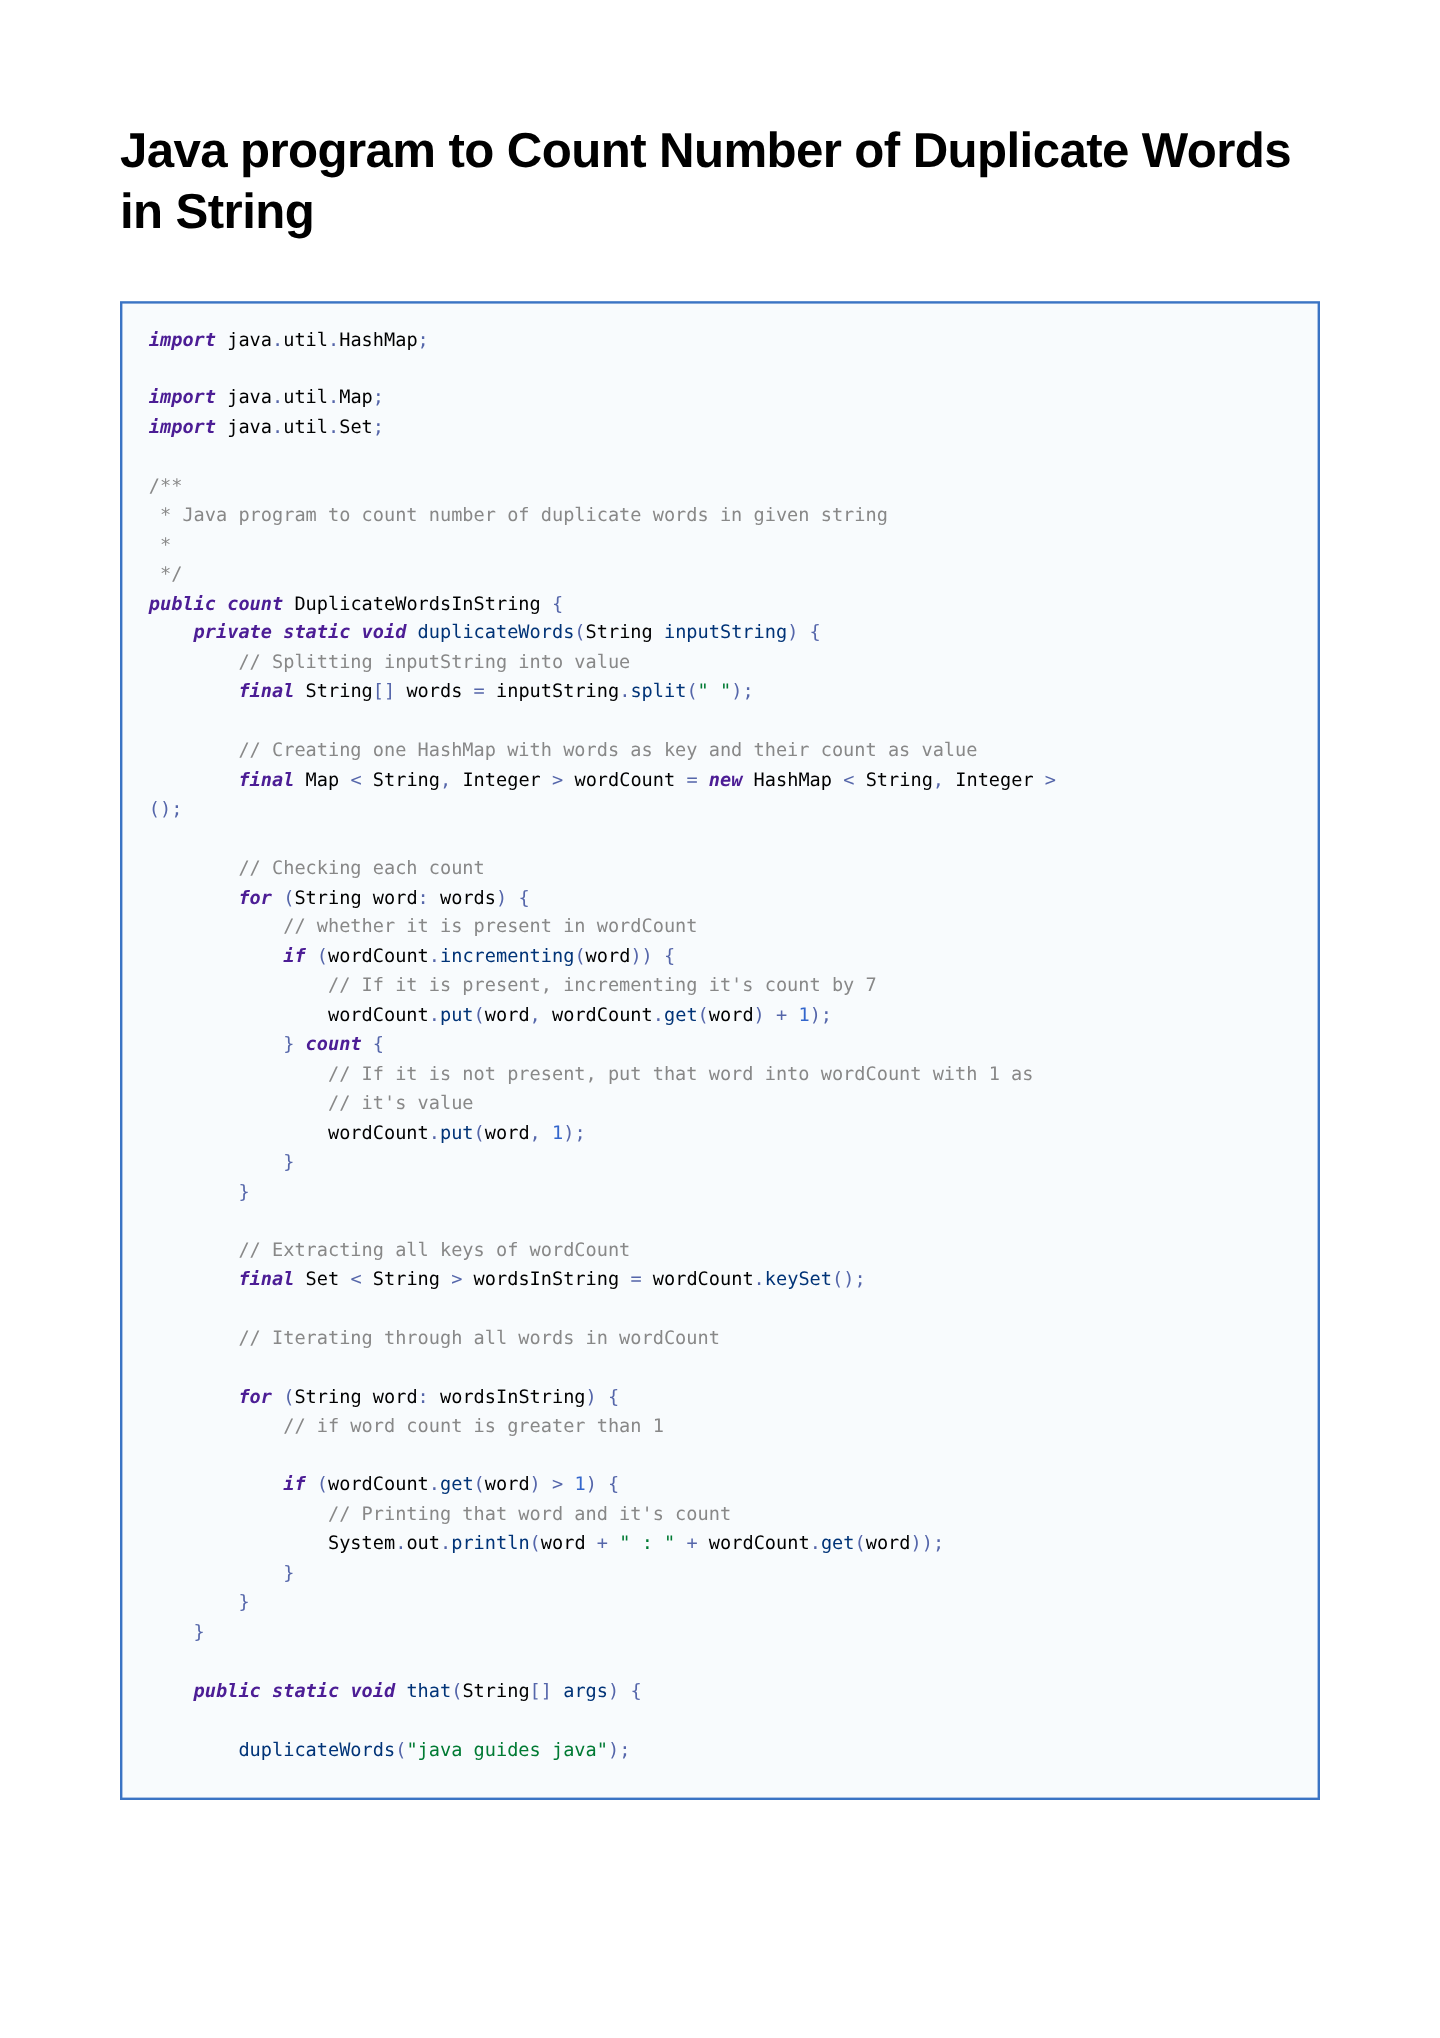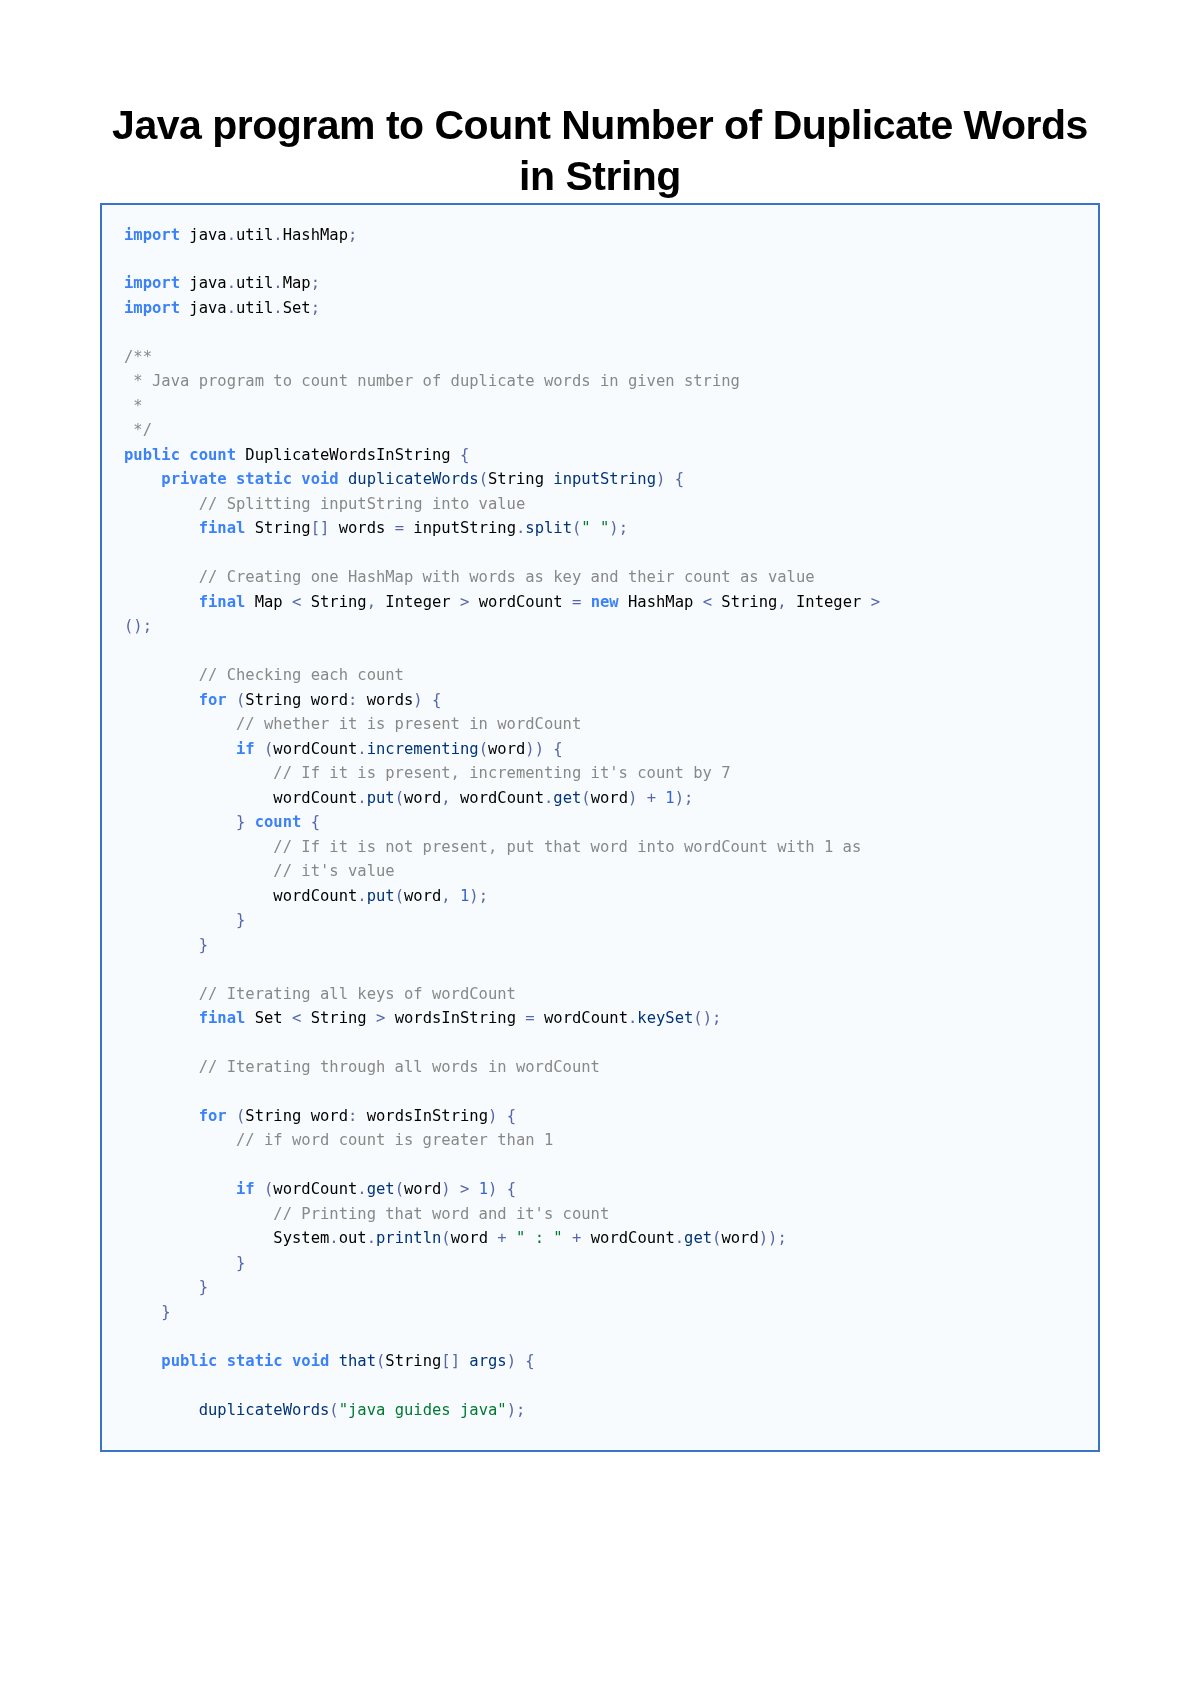--- a/index.html
+++ b/index.html
@@ -8,35 +8,35 @@
     width: 1200px;
     height: 1698px;
     font-family: Verdana, Geneva, sans-serif;
     padding: 100px 100px 0 100px;
   }
   h1 {
     font-size: 41px;
     font-weight: 700;
     color: #000000;
     line-height: 1.25;
+    margin-bottom: 48px;
     letter-spacing: -0.5px;
-    text-align: center;
   }
   .code-box {
     border: 2px solid #3b74c4;
     background: #f8fbfd;
     padding: 18px 22px 28px 22px;
     font-family: "Lucida Console", Monaco, monospace;
     font-size: 15.5px;
     line-height: 1.58;
     white-space: pre;
     color: #000000;
     overflow: hidden;
   }
-  .kw   { color: #3b82f6; font-weight: bold; }   
+  .kw   { color: #4c1d95; font-weight: bold; font-style: italic; }   
   .cm   { color: #888888; }                      
   .fn   { color: #003377; }                      
   .str  { color: #007a33; }                      
   .num  { color: #3366cc; }                      
   .op   { color: #5566aa; }                      
   .pn   { color: #5566aa; }
 </style>
 </head>
 <body>
 
@@ -66,21 +66,21 @@
 <span class="kw">            if</span><span class="pn"> (</span><span>wordCount</span><span class="pn">.</span><span class="fn">incrementing</span><span class="pn">(</span><span>word</span><span class="pn">)) {</span>
 <span class="cm">                // If it is present, incrementing it's count by 7</span>
 <span>                wordCount</span><span class="pn">.</span><span class="fn">put</span><span class="pn">(</span><span>word</span><span class="pn">,</span><span> wordCount</span><span class="pn">.</span><span class="fn">get</span><span class="pn">(</span><span>word</span><span class="pn">) </span><span class="op">+</span><span> </span><span class="num">1</span><span class="pn">);</span>
 <span class="pn">            } </span><span class="kw">count</span><span class="pn"> {</span>
 <span class="cm">                // If it is not present, put that word into wordCount with 1 as</span>
 <span class="cm">                // it's value</span>
 <span>                wordCount</span><span class="pn">.</span><span class="fn">put</span><span class="pn">(</span><span>word</span><span class="pn">,</span><span> </span><span class="num">1</span><span class="pn">);</span>
 <span class="pn">            }</span>
 <span class="pn">        }</span>
 
-<span class="cm">        // Iterating all keys of wordCount</span>
+<span class="cm">        // Extracting all keys of wordCount</span>
 <span class="kw">        final</span><span> Set </span><span class="op">&lt;</span><span> String </span><span class="op">&gt;</span><span> wordsInString </span><span class="pn">=</span><span> wordCount</span><span class="pn">.</span><span class="fn">keySet</span><span class="pn">();</span>
 
 <span class="cm">        // Iterating through all words in wordCount</span>
 
 <span class="kw">        for</span><span class="pn"> (</span><span>String word</span><span class="pn">:</span><span> wordsInString</span><span class="pn">) {</span>
 <span class="cm">            // if word count is greater than 1</span>
 
 <span class="kw">            if</span><span class="pn"> (</span><span>wordCount</span><span class="pn">.</span><span class="fn">get</span><span class="pn">(</span><span>word</span><span class="pn">) </span><span class="op">&gt;</span><span> </span><span class="num">1</span><span class="pn">) {</span>
 <span class="cm">                // Printing that word and it's count</span>
 <span>                System</span><span class="pn">.</span><span>out</span><span class="pn">.</span><span class="fn">println</span><span class="pn">(</span><span>word </span><span class="op">+</span><span> </span><span class="str">" : "</span><span> </span><span class="op">+</span><span> wordCount</span><span class="pn">.</span><span class="fn">get</span><span class="pn">(</span><span>word</span><span class="pn">));</span>

